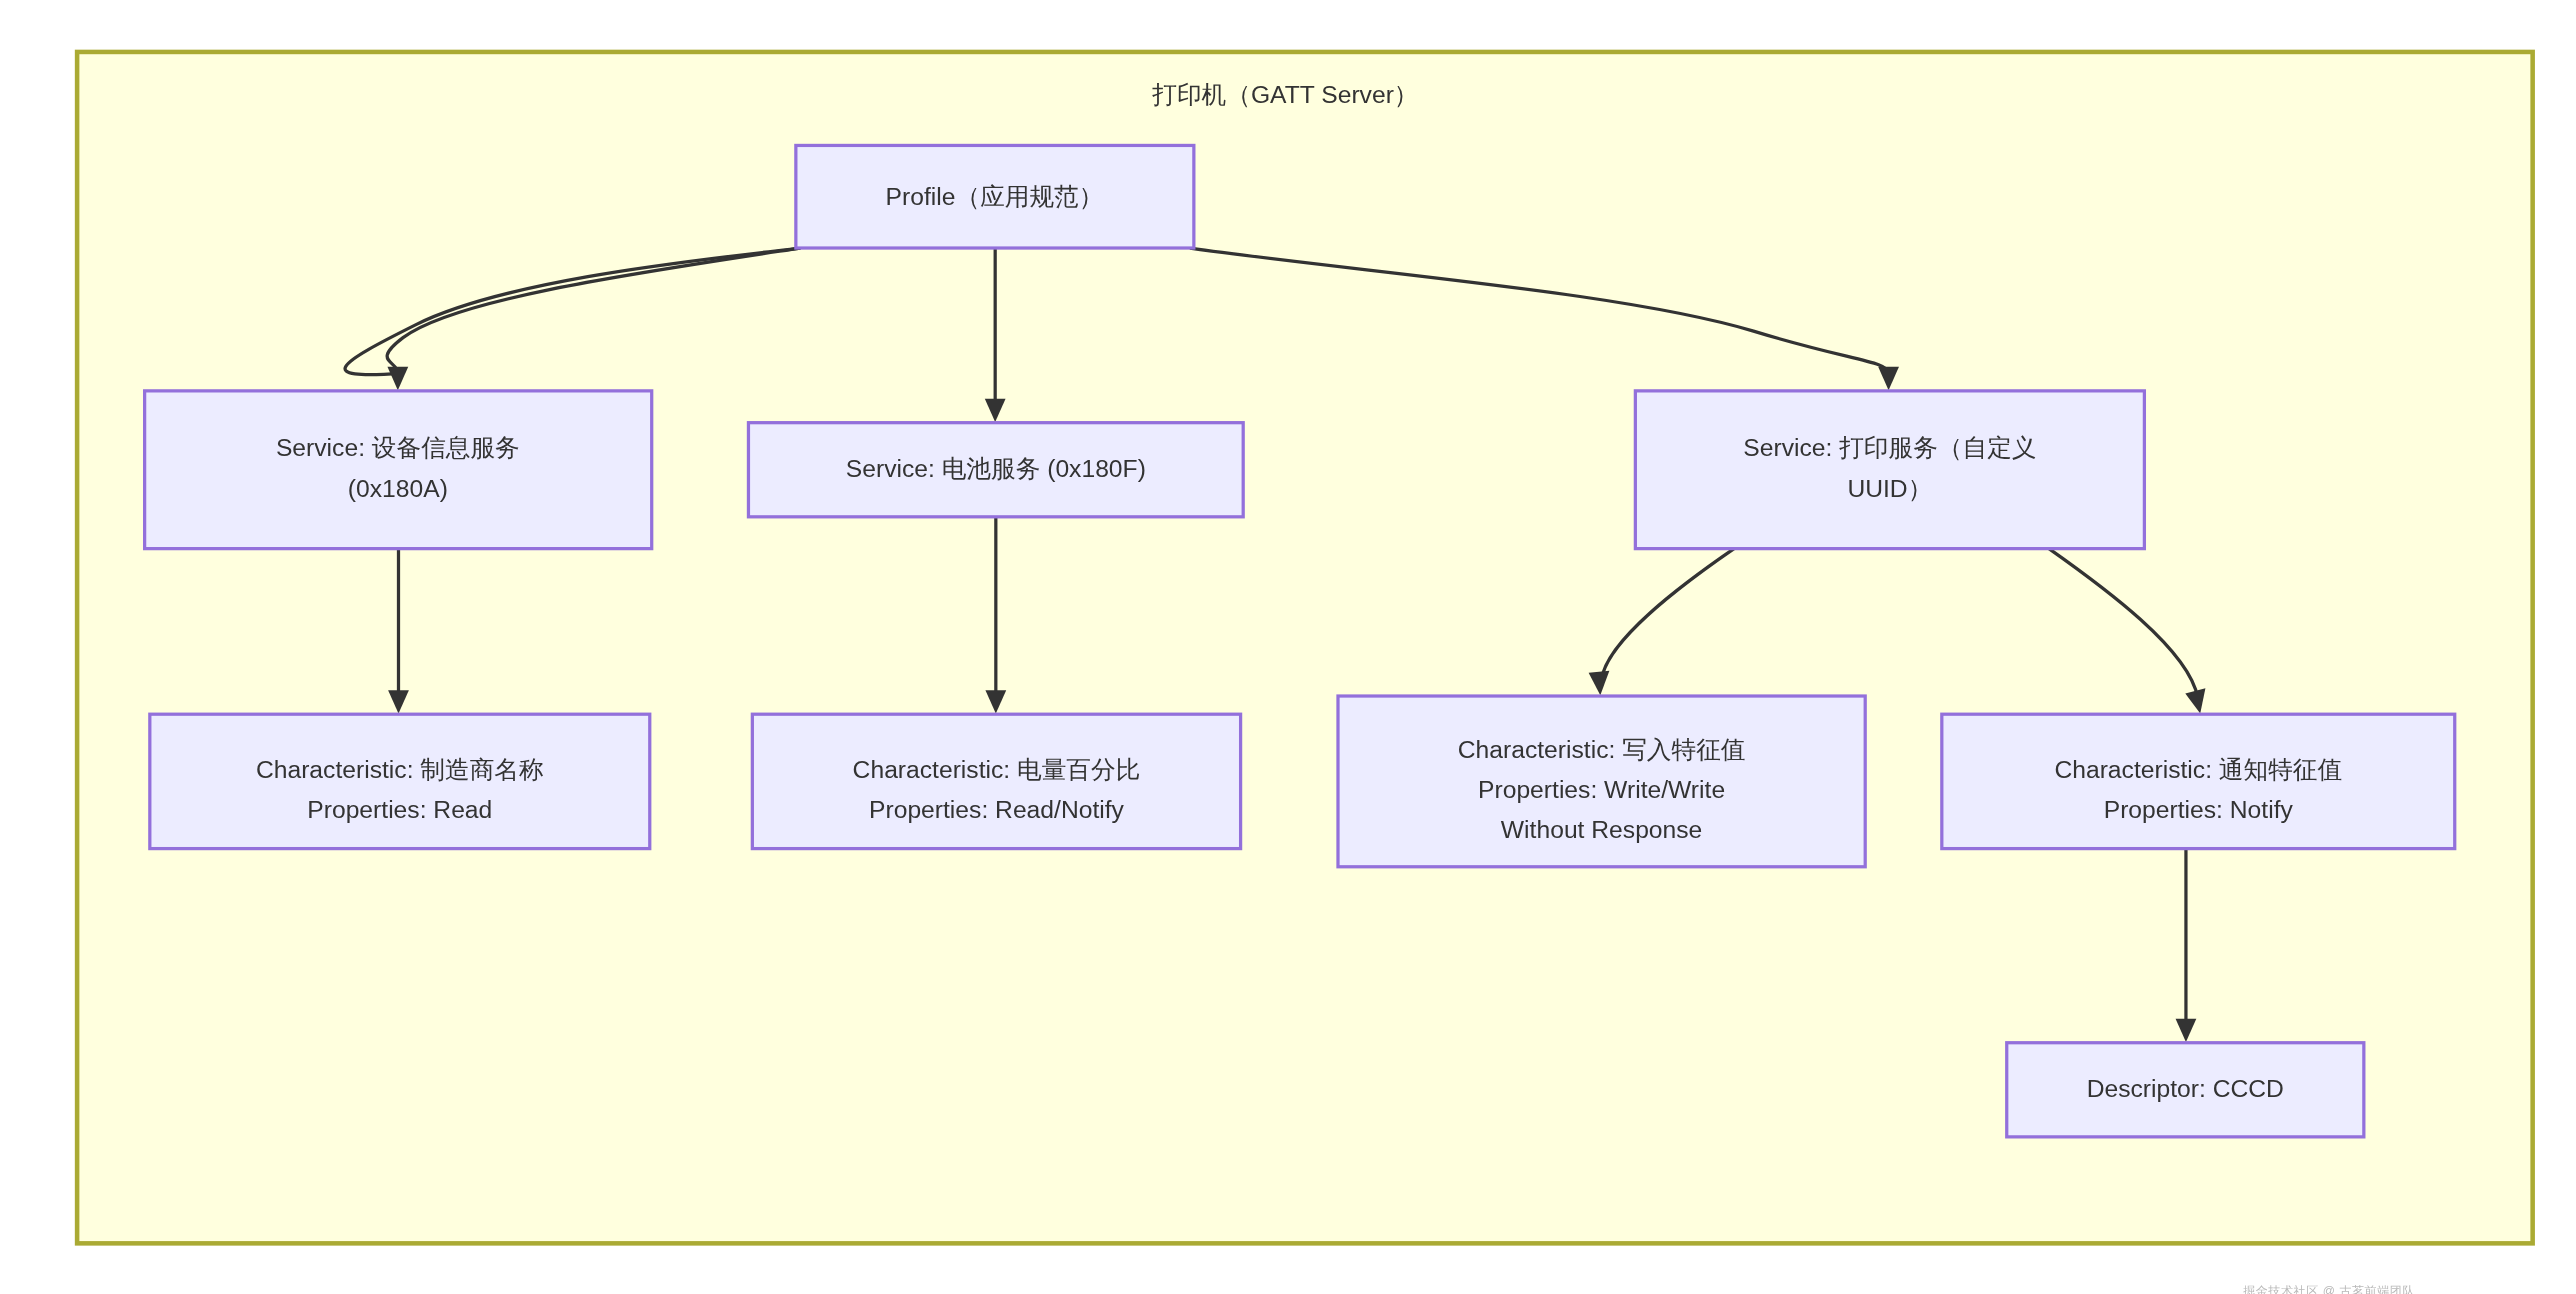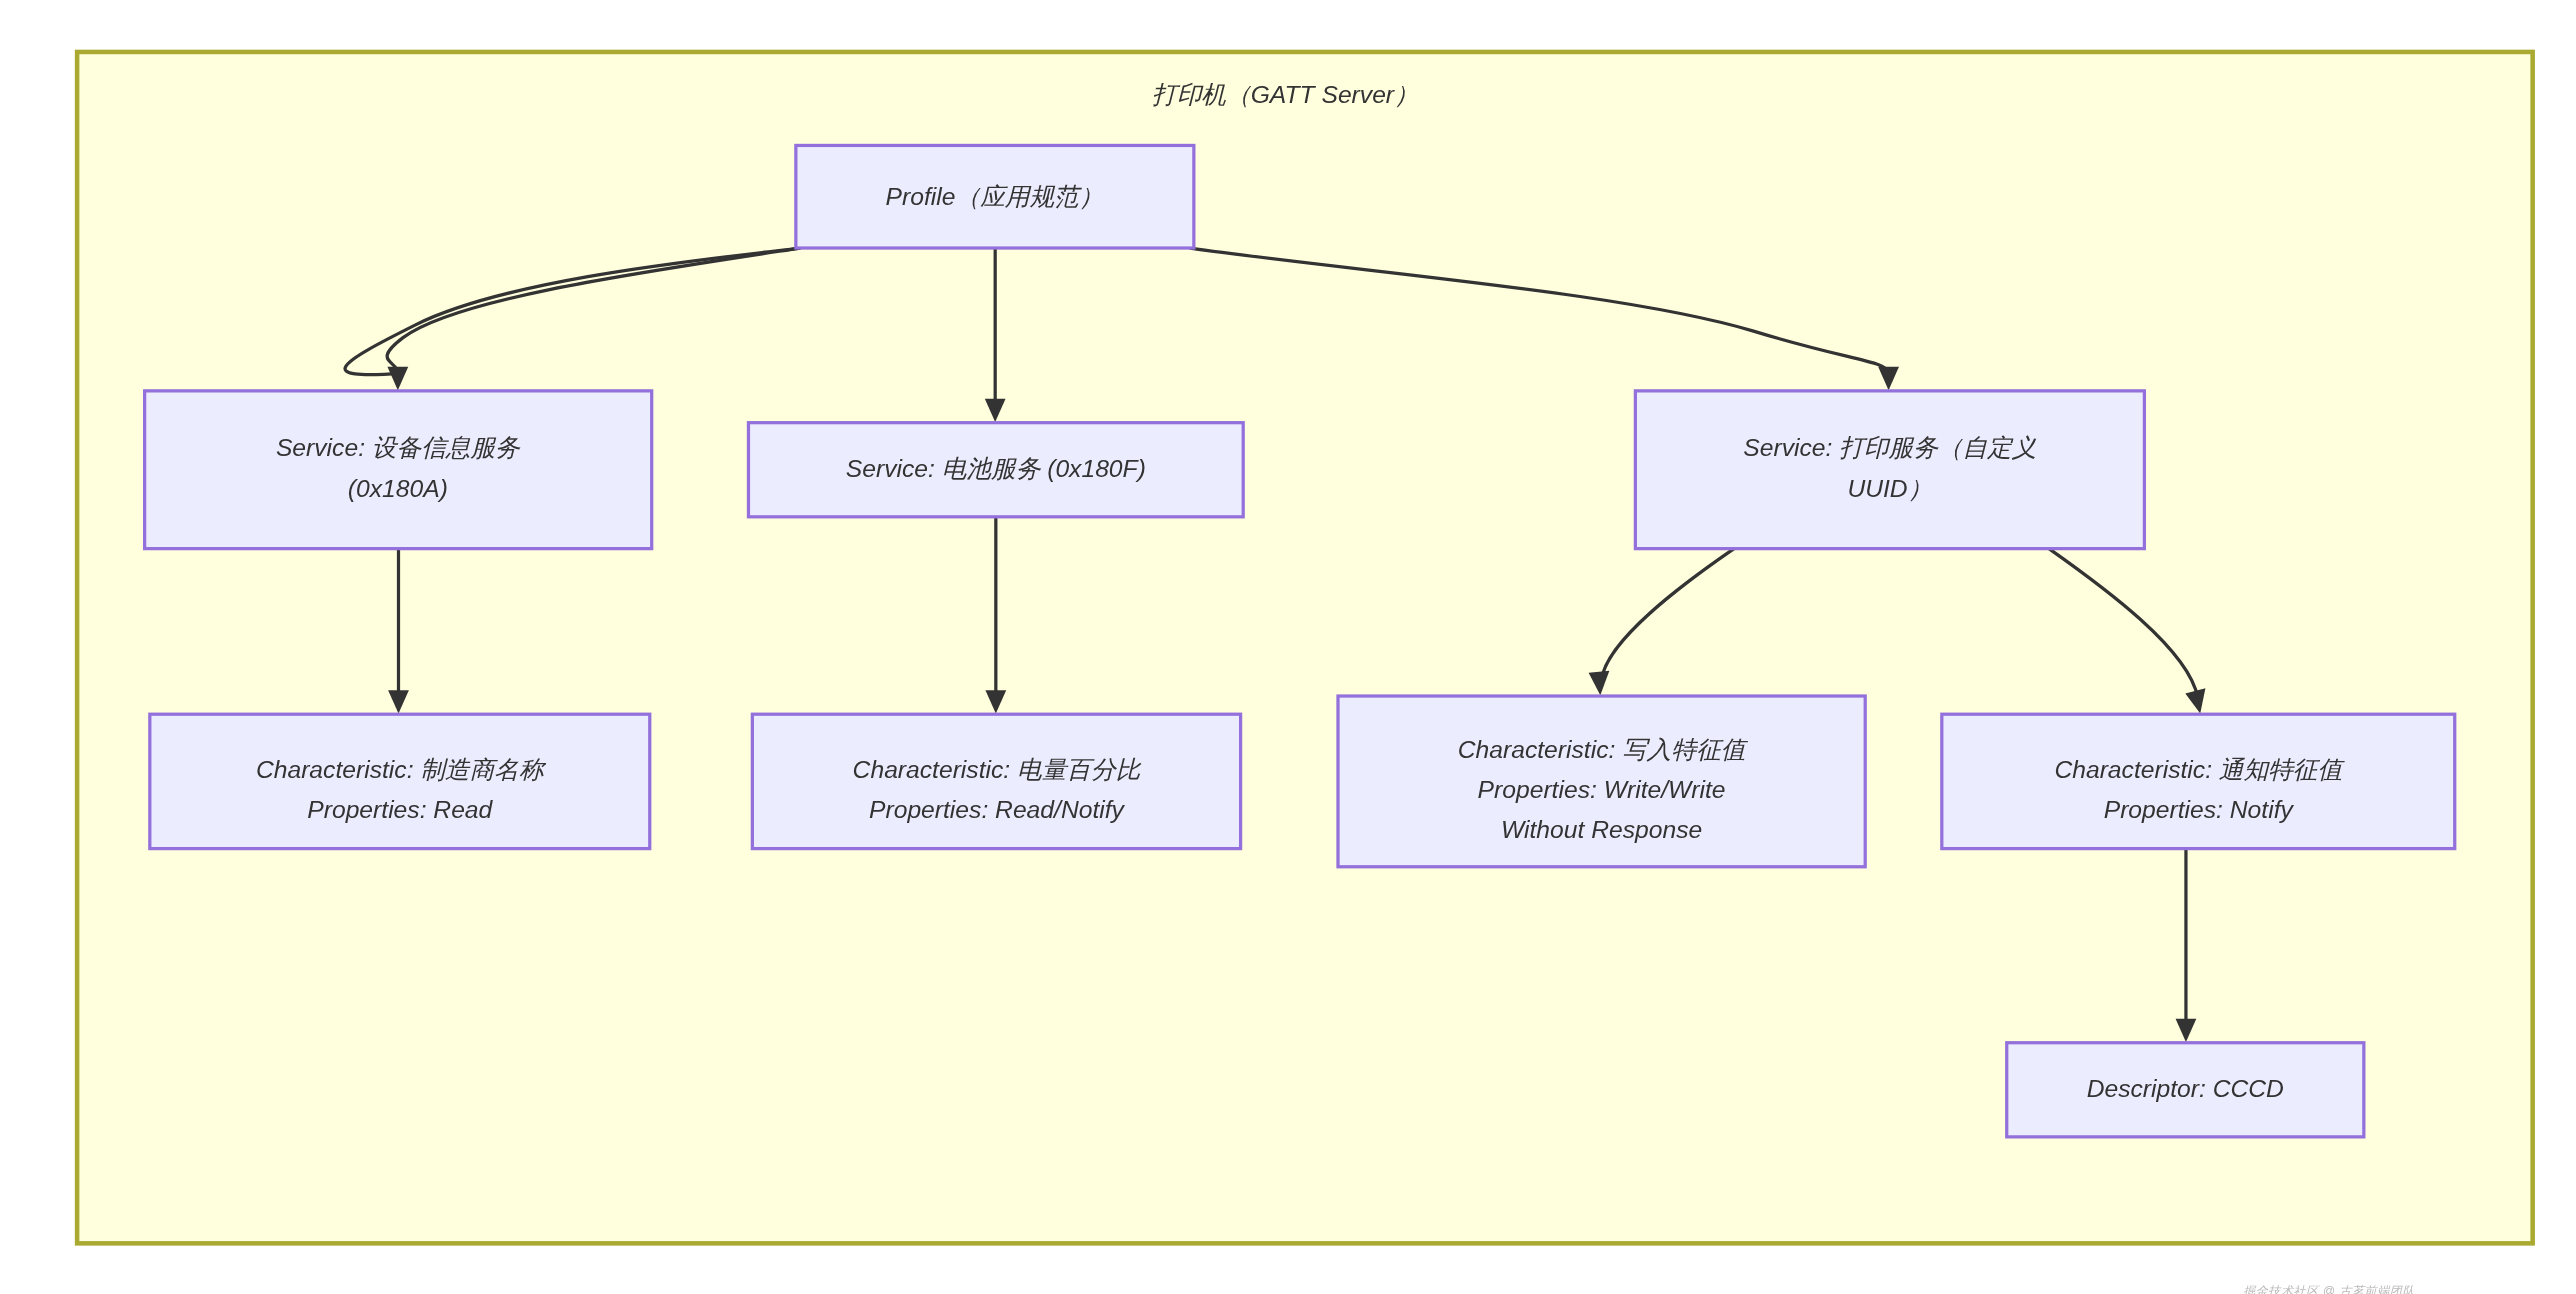--- a/index.html
+++ b/index.html
@@ -10,21 +10,20 @@
   body {
     width: 2576px;
     height: 1294px;
     font-family: "Liberation Sans", sans-serif;
     overflow: hidden;
   }
   #diagram-root {
     position: relative;
     width: 2464px;
     height: 1294px;
-    font-style: italic;
   }
   svg#flowchart {
     position: absolute;
     inset: 0;
     width: 2576px;
     height: 1294px;
     display: block;
   }
   .cluster-rect {
     fill: #ffffde;

